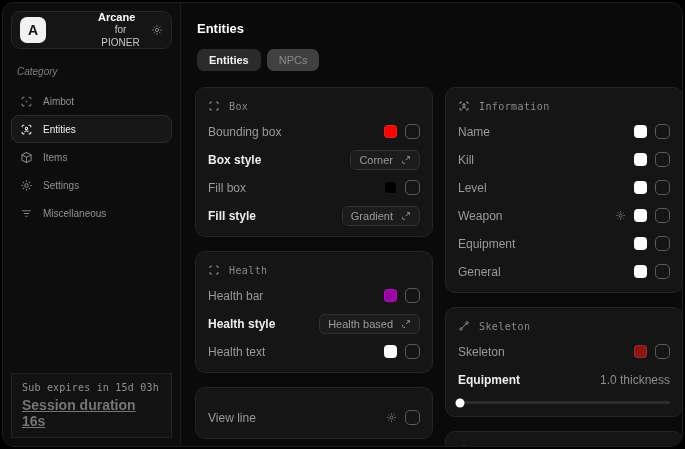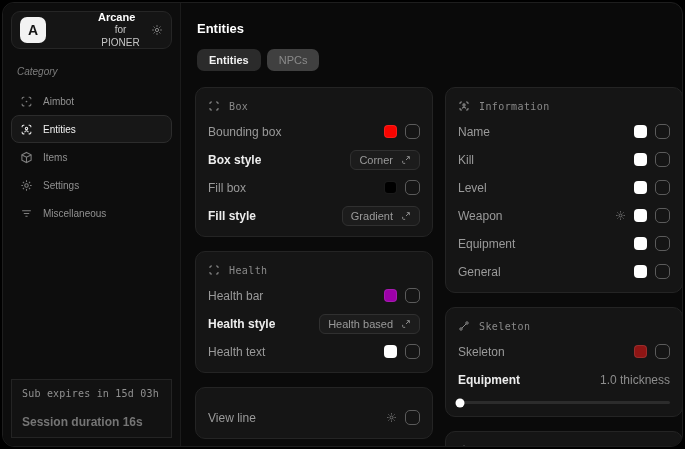--- a/index.html
+++ b/index.html
@@ -39,21 +39,21 @@
   }
   .nav-item .nico{display:flex;color:#7e7e7e;flex:none;}
   .nav-item.active{background:#171717;border-color:#2c2c2c;color:#f1f1f1;}
   .nav-item.active .nico{color:#e8e8e8;}
   .sidebar-footer{
     position:absolute;left:8px;right:8px;bottom:8px;
     background:#121212;border:1px solid #242424;border-radius:0;padding:8px 10px;
     box-sizing:border-box;
   }
   .footer-line1{font-family:"DejaVu Sans Mono",monospace;font-size:10px;color:#919191;letter-spacing:0.2px;}
-  .footer-line2{font-size:12px;font-weight:700;color:#757575;margin-top:16px;}
+  .footer-line2{font-size:14px;font-weight:700;color:#757575;margin-top:4px;text-decoration:underline;}
   
   .main{flex:1;padding:16px 12px 12px 14px;box-sizing:border-box;}
   .main-title{font-size:13px;font-weight:700;color:#ffffff;margin:2px 0 13px 2px;}
   .tabs{display:flex;gap:6px;margin-left:2px;}
   .tab{font-size:11px;padding:5px 12px;border-radius:7px;color:#8a8a8a;background:#404040;}
   .tab.active{background:#2b2b2b;color:#f2f2f2;font-weight:700;}
   .columns{display:flex;gap:12px;margin-top:16px;}
   .col{width:238px;display:flex;flex-direction:column;gap:14px;}
   .panel{
     background:#151515;border:1px solid #242424;border-radius:10px;

